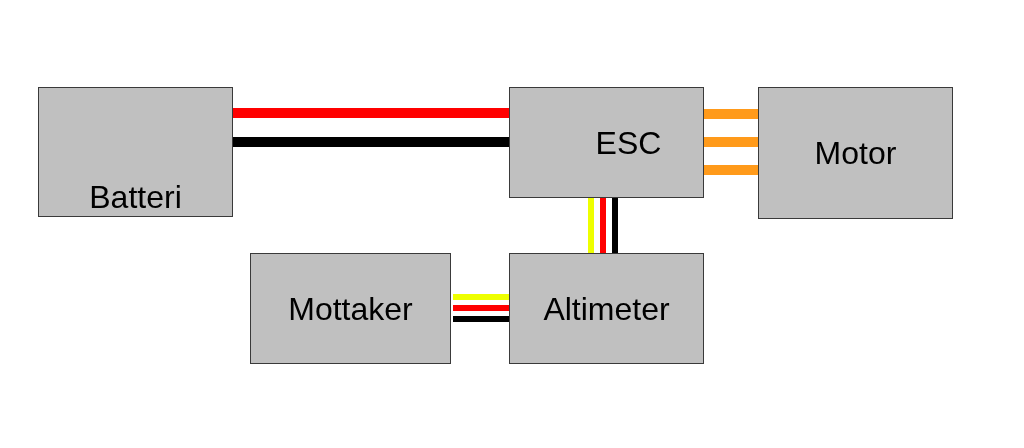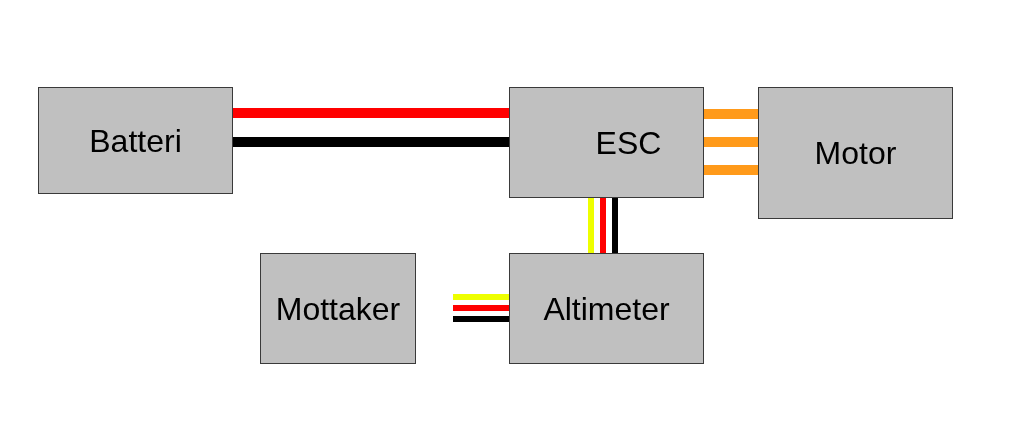--- a/index.html
+++ b/index.html
@@ -5,24 +5,24 @@
   html, body { margin: 0; padding: 0; background: #ffffff; }
   body { width: 1024px; height: 448px; position: relative; overflow: hidden; font-family: "Liberation Sans", sans-serif; }
   .box {
     position: absolute; background: #c0c0c0; border: 1.5px solid #3a3a3a;
     box-sizing: border-box; display: flex; align-items: center; justify-content: center;
     text-align: center; color: #000; font-size: 32px; line-height: 38px;
   }
   .wire { position: absolute; }
   .h { height: 10px; }
   .v { width: 6px; }
-  #batteri { left: 38px; top: 87px; width: 195px; height: 107px; }
+  #batteri { left: 38px; top: 87px; width: 195px; height: 130px; align-items: flex-end; }
   #esc { left: 509px; top: 87px; width: 195px; height: 111px; padding-left: 44px; }
   #motor { left: 758px; top: 87px; width: 195px; height: 132px; }
-  #mottaker { left: 260px; top: 253px; width: 156px; height: 111px; }
+  #mottaker { left: 250px; top: 253px; width: 201px; height: 111px; }
   #altimeter { left: 509px; top: 253px; width: 195px; height: 111px; }
 </style>
 </head>
 <body>
 
 <div>
 
   <div class="wire h" style="left:232px; top:108px; width:278px; background:#ff0000;"></div>
   <div class="wire h" style="left:232px; top:137px; width:278px; background:#000000;"></div>
 

